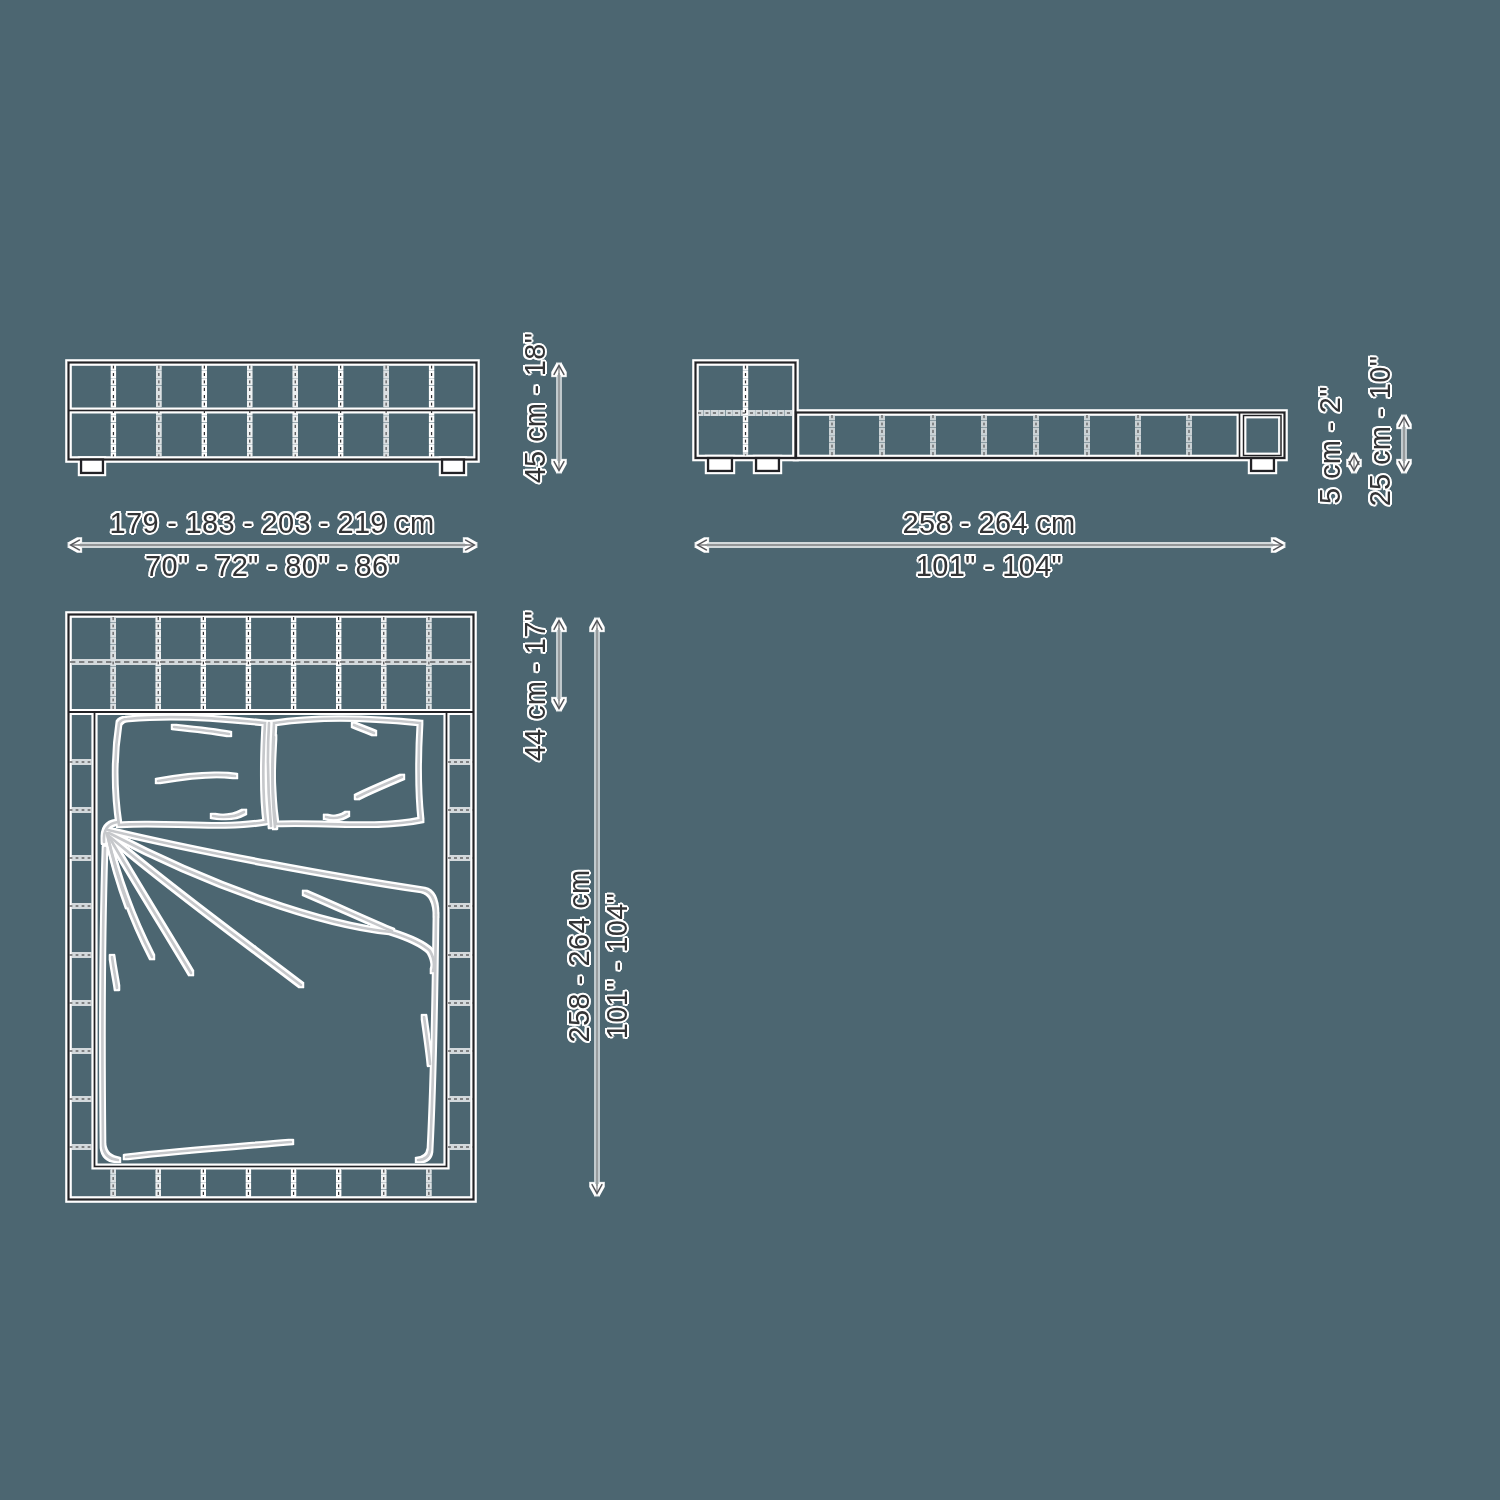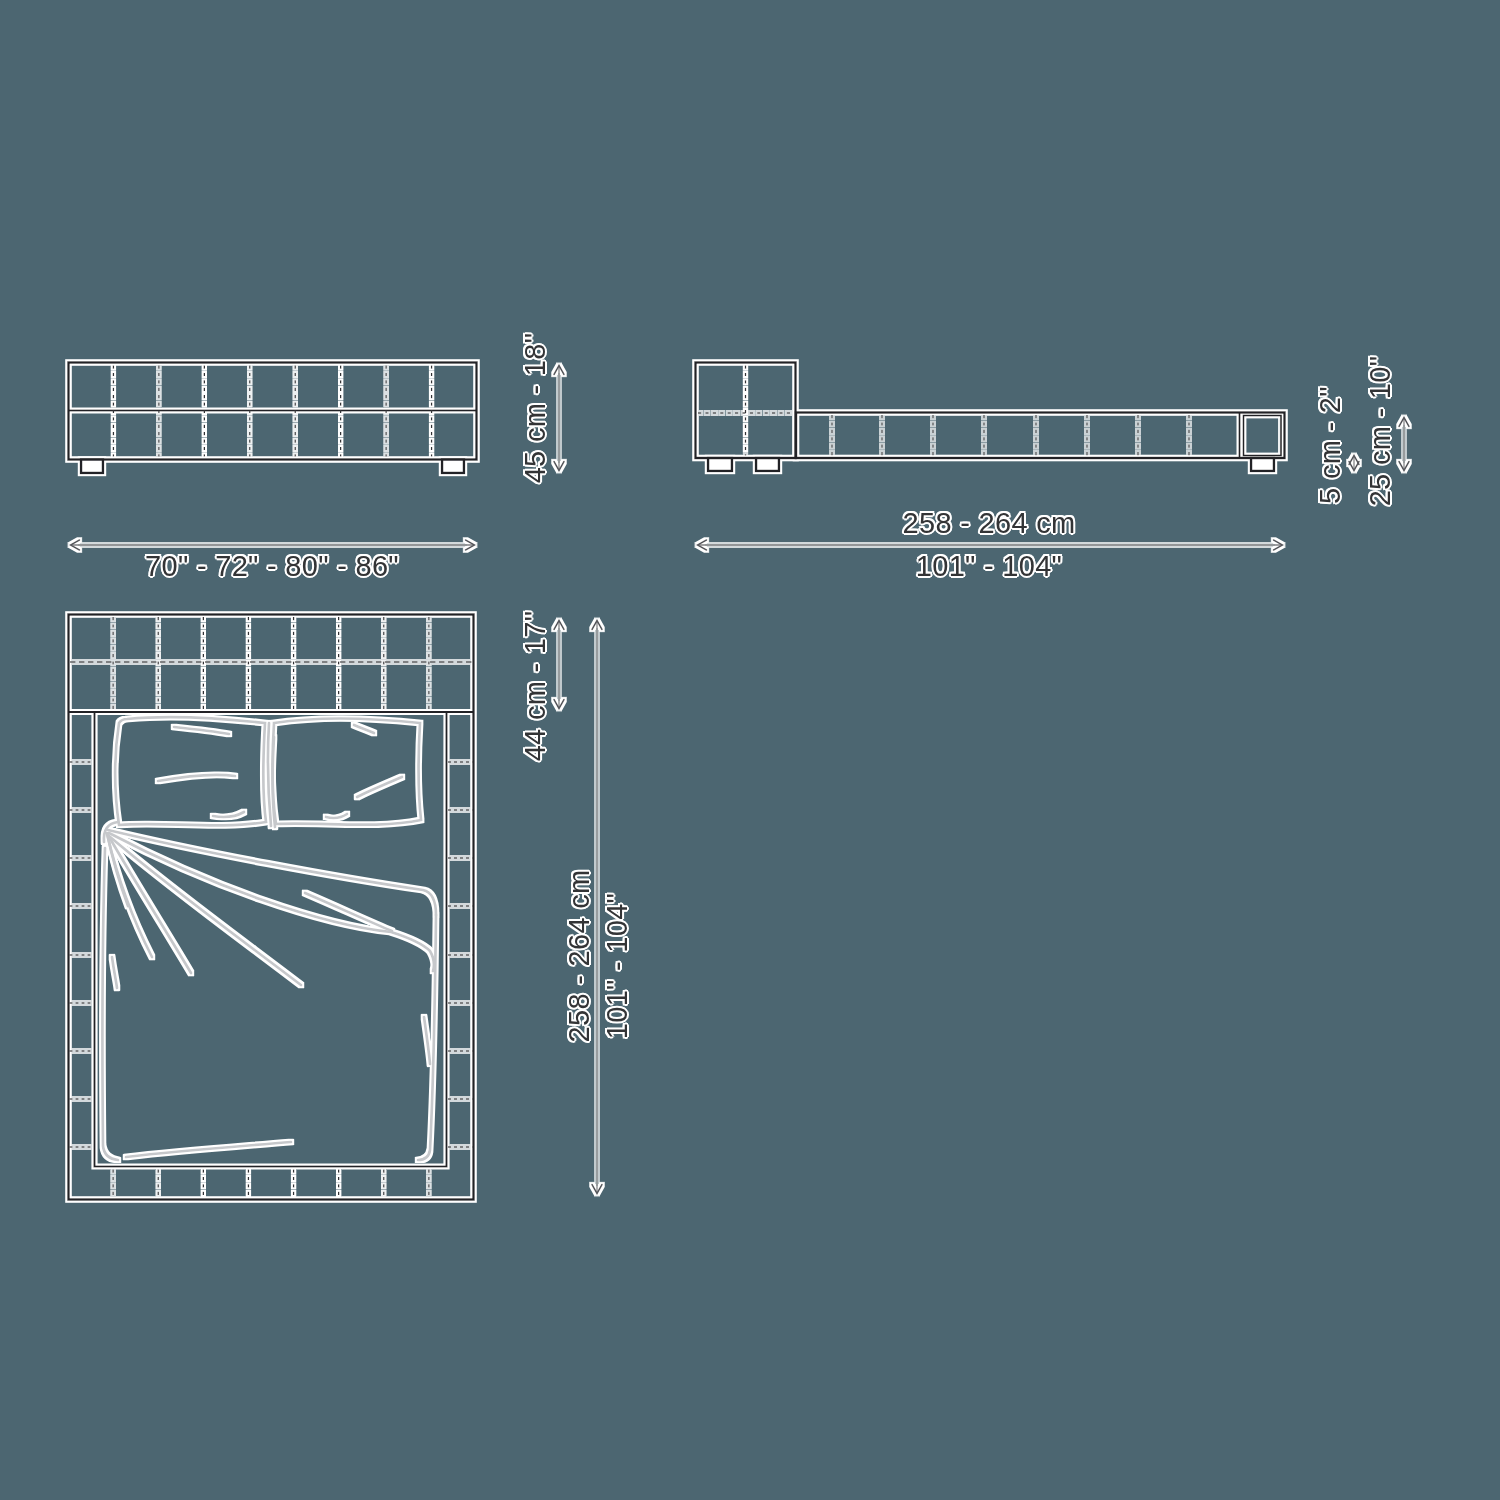--- a/index.html
+++ b/index.html
@@ -169,20 +169,21 @@
       <line x1="698" y1="545" x2="1282" y2="545" marker-start="url(#arrow)" marker-end="url(#arrow)"></line>
       <line x1="1354" y1="456" x2="1354" y2="470" marker-start="url(#arrow)" marker-end="url(#arrow)"></line>
       <line x1="1404" y1="418" x2="1404" y2="470" marker-start="url(#arrow)" marker-end="url(#arrow)"></line>
       <line x1="559" y1="621" x2="559" y2="708" marker-start="url(#arrow)" marker-end="url(#arrow)"></line>
       <line x1="597" y1="621" x2="597" y2="1193" marker-start="url(#arrow)" marker-end="url(#arrow)"></line>
     </g>
 
   </g>
 </svg>
 
+<div class="label" style="left:272px;top:523px;">179 - 183 - 203 - 219 cm</div>
 <div class="label" style="left:272px;top:566px;">70" - 72" - 80" - 86"</div>
 <div class="label v" style="left:535px;top:408px;">45 cm - 18"</div>
 
 <div class="label" style="left:989px;top:523px;">258 - 264 cm</div>
 <div class="label" style="left:989px;top:566px;">101" - 104"</div>
 <div class="label v" style="left:1330px;top:445px;">5 cm - 2"</div>
 <div class="label v" style="left:1380px;top:431px;">25 cm - 10"</div>
 
 <div class="label v" style="left:535px;top:686px;">44 cm - 17"</div>
 <div class="label v" style="left:579px;top:956px;">258 - 264 cm</div>

